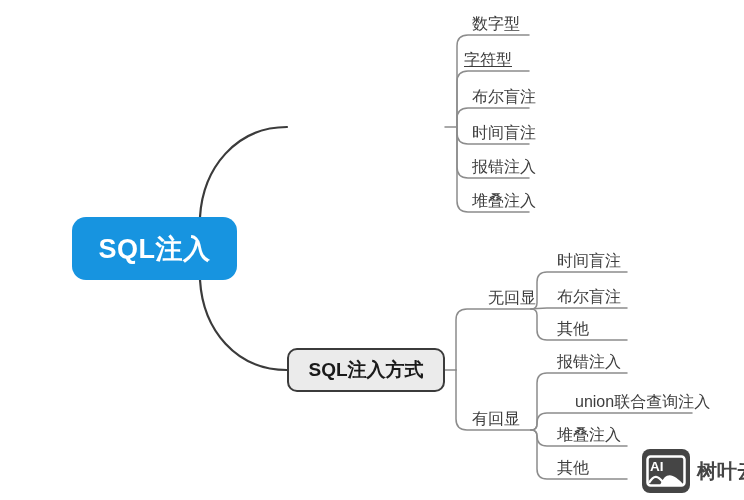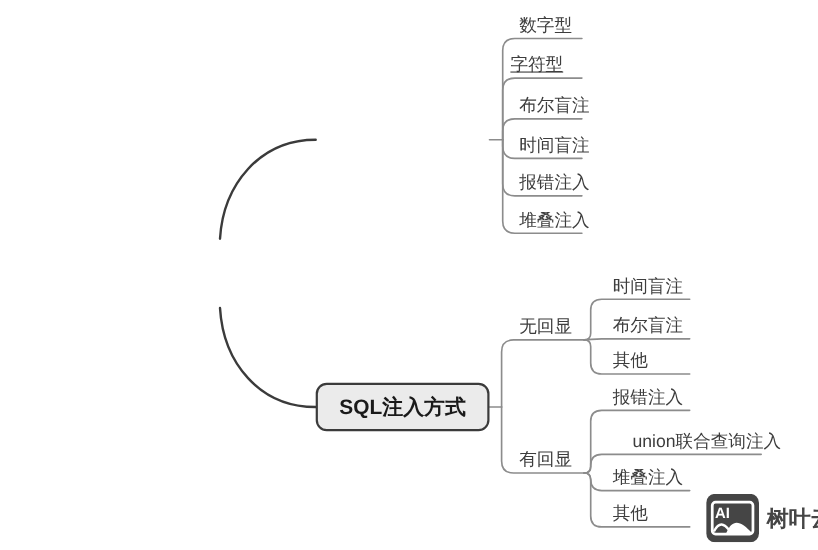--- a/index.html
+++ b/index.html
@@ -62,32 +62,33 @@
     <path class="branch-line" d="M 531,309 Q 537,309 537,303 L 537,282 Q 537,272 547,272 L 627,272"></path>
     <path class="branch-line" d="M 531,309 C 537,309 539,308 547,308 L 627,308"></path>
     <path class="branch-line" d="M 531,309 Q 537,309 537,315 L 537,330 Q 537,340 547,340 L 627,340"></path>
 
     <path class="branch-line" d="M 531,430 Q 537,430 537,424 L 537,383 Q 537,373 547,373 L 627,373"></path>
     <path class="branch-line" d="M 531,430 Q 537,430 537,424 L 537,423 Q 537,413 547,413 L 692,413"></path>
     <path class="branch-line" d="M 531,430 Q 537,430 537,436 Q 537,446 547,446 L 627,446"></path>
     <path class="branch-line" d="M 531,430 Q 537,430 537,436 L 537,469 Q 537,479 547,479 L 627,479"></path>
   </svg>
 
+  <div class="root-node">SQL注入</div>
 
 
   <div class="branch-node" style="top:348px;">SQL注入方式</div>
 
   <div class="leaf" style="left:472px;top:13px;">数字型</div>
   <div class="leaf" style="left:464px;top:49px;text-decoration:underline;">字符型</div>
   <div class="leaf" style="left:472px;top:86px;">布尔盲注</div>
   <div class="leaf" style="left:472px;top:122px;">时间盲注</div>
   <div class="leaf" style="left:472px;top:156px;">报错注入</div>
   <div class="leaf" style="left:472px;top:190px;">堆叠注入</div>
 
-  <div class="leaf" style="left:472px;top:287px;">无回显</div>
+  <div class="leaf" style="left:488px;top:287px;">无回显</div>
   <div class="leaf" style="left:472px;top:408px;text-align:center;">有回显</div>
 
   <div class="leaf" style="left:557px;top:250px;">时间盲注</div>
   <div class="leaf" style="left:557px;top:286px;">布尔盲注</div>
   <div class="leaf" style="left:557px;top:318px;">其他</div>
 
   <div class="leaf" style="left:557px;top:351px;">报错注入</div>
   <div class="leaf" style="left:575px;top:391px;">union联合查询注入</div>
   <div class="leaf" style="left:557px;top:424px;">堆叠注入</div>
   <div class="leaf" style="left:557px;top:457px;">其他</div>

